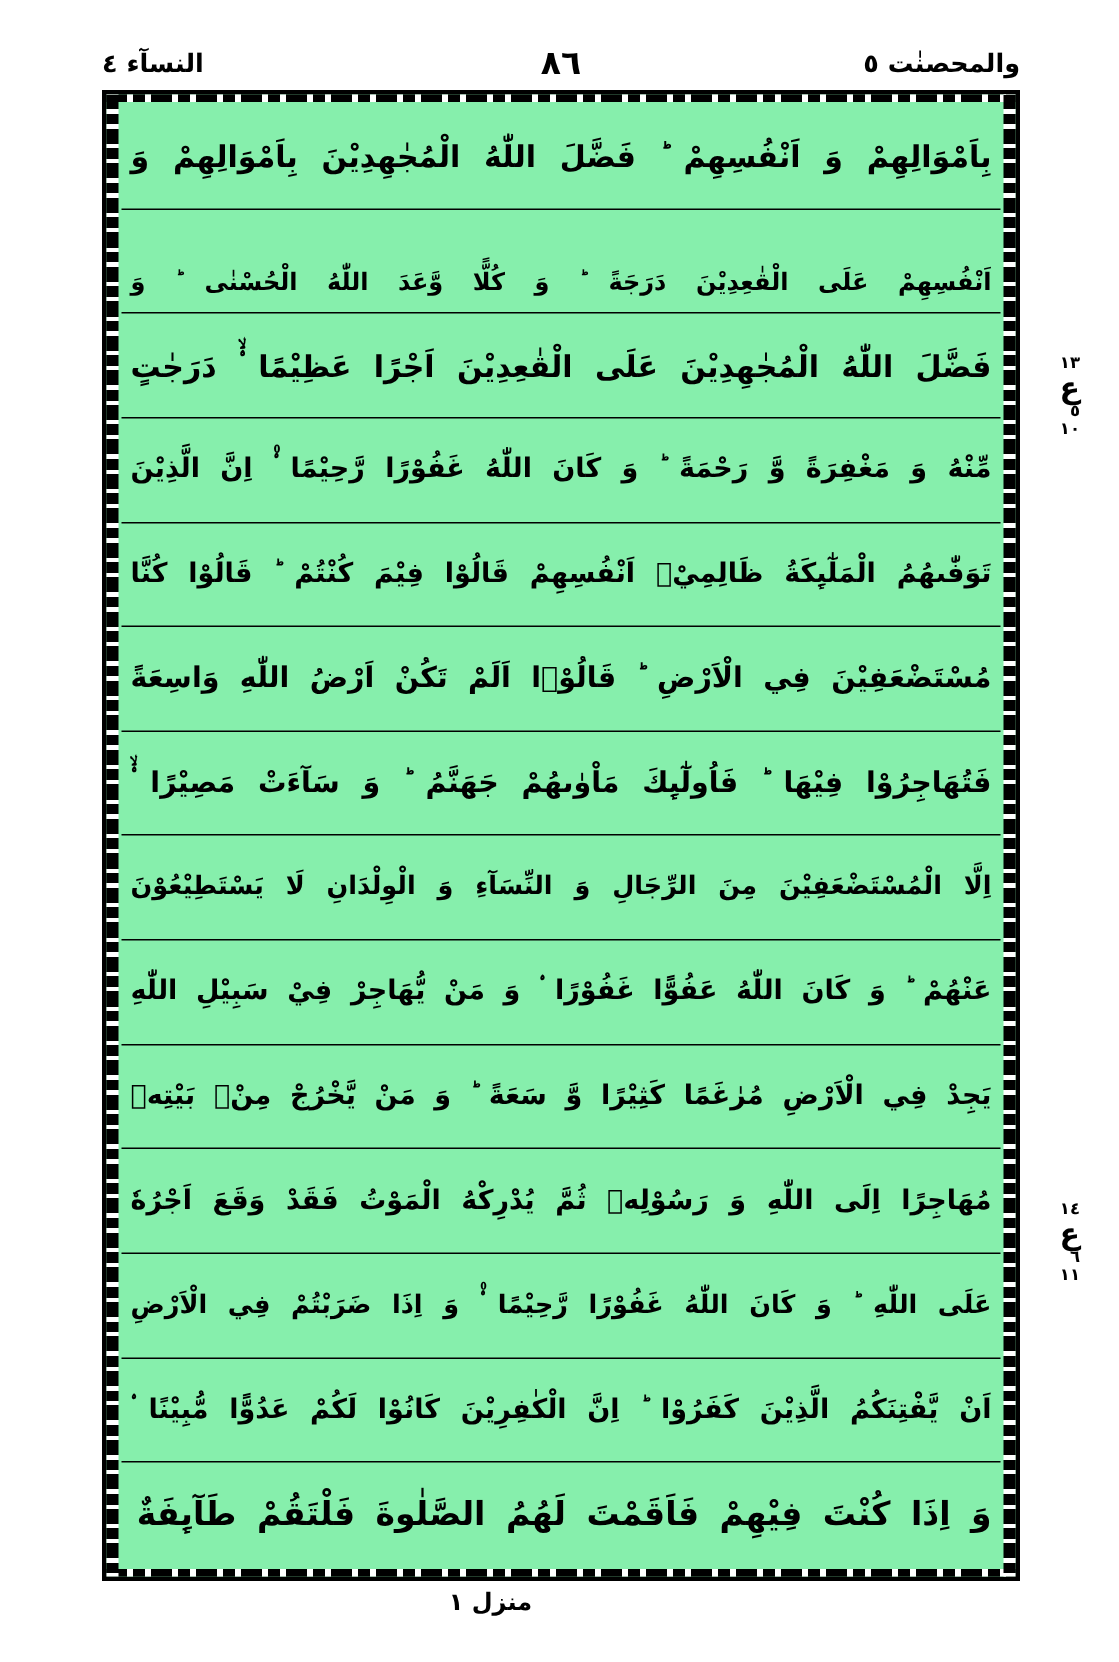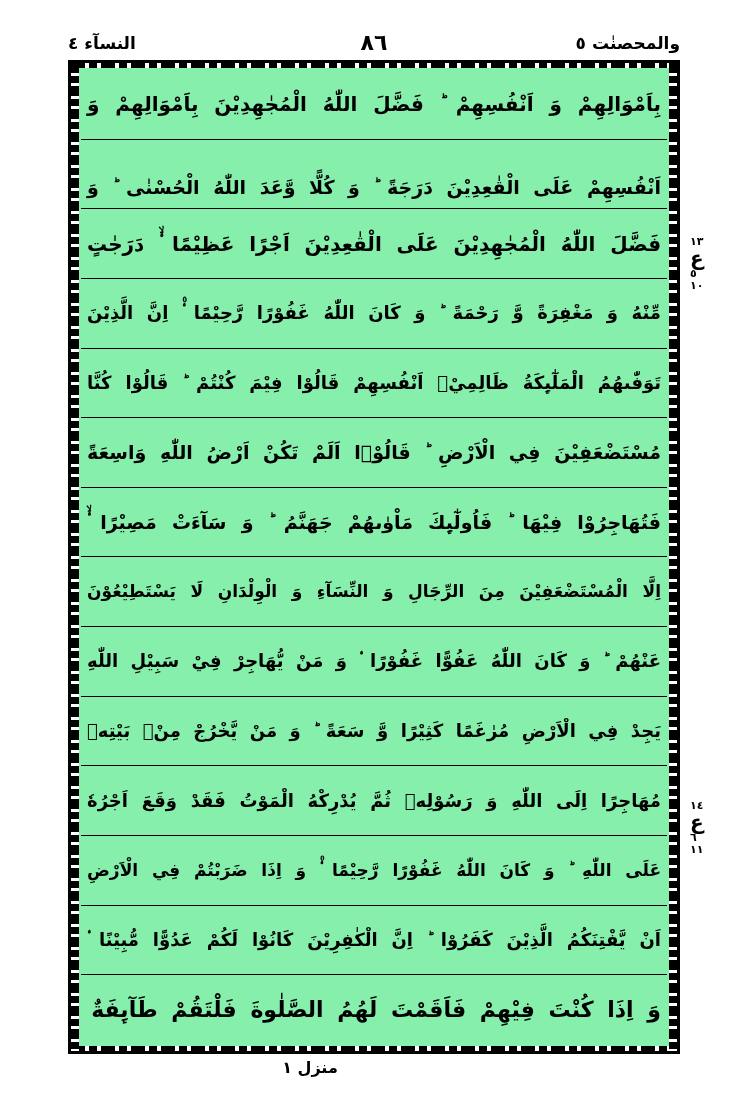--- a/index.html
+++ b/index.html
@@ -94,40 +94,41 @@
       letter-spacing: 0;
       word-spacing: 6px;
     }
 
     .margin-marker {
       position: absolute;
       left: 690px;
       width: 30px;
       display: flex;
       flex-direction: column;
-      align-items: flex-start;
+      align-items: flex-end;
       font-family: "DejaVu Sans", sans-serif;
       font-weight: bold;
       color: #000;
     }
     .mm-top, .mm-bottom { font-size: 11px; line-height: 12px; }
     .mm-ain { font-size: 20px; line-height: 20px; }
     .mm-mid { font-size: 11px; line-height: 12px; }
 
     .page-footer {
       position: absolute;
       top: 1058px;
       left: 0;
       width: 620px;
       text-align: center;
       direction: rtl;
       font-family: "DejaVu Sans", sans-serif;
       font-weight: bold;
       font-size: 16px;
       color: #000;
+      padding-left: 17px;
     }
   </style>
 </head>
 <body>
 
 <div class="page-header">
   <span class="hdr-right">والمحصنٰت ٥</span>
   <span class="hdr-center">٨٦</span>
   <span class="hdr-left">النسآء ٤</span>
 </div>
@@ -135,21 +136,21 @@
 <div class="frame">
   <div class="orn-top"></div>
   <div class="orn-bottom"></div>
   <div class="orn-left"></div>
   <div class="orn-right"></div>
   <div class="text-area">
     <div class="verse-line">
         <span class="verse-text" style="width: 100%; display: block; font-size: 20px;">بِاَمْوَالِهِمْ وَ اَنْفُسِهِمْ ؕ فَضَّلَ اللّٰهُ الْمُجٰهِدِيْنَ بِاَمْوَالِهِمْ وَ</span>
       </div>
     <div class="verse-line">
-        <span class="verse-text" style="width: 100%; display: block; font-size: 19px; margin-top: 28px;">اَنْفُسِهِمْ عَلَى الْقٰعِدِيْنَ دَرَجَةً ؕ وَ كُلًّا وَّعَدَ اللّٰهُ الْحُسْنٰى ؕ وَ</span>
+        <span class="verse-text" style="width: 100%; display: block; font-size: 16px; margin-top: 28px;">اَنْفُسِهِمْ عَلَى الْقٰعِدِيْنَ دَرَجَةً ؕ وَ كُلًّا وَّعَدَ اللّٰهُ الْحُسْنٰى ؕ وَ</span>
       </div>
     <div class="verse-line">
         <span class="verse-text" style="width: 100%; display: block; font-size: 20px;">فَضَّلَ اللّٰهُ الْمُجٰهِدِيْنَ عَلَى الْقٰعِدِيْنَ اَجْرًا عَظِيْمًا ۟ۙ دَرَجٰتٍ</span>
       </div>
     <div class="verse-line">
         <span class="verse-text" style="width: 100%; display: block; font-size: 18px;">مِّنْهُ وَ مَغْفِرَةً وَّ رَحْمَةً ؕ وَ كَانَ اللّٰهُ غَفُوْرًا رَّحِيْمًا ۟۠ اِنَّ الَّذِيْنَ</span>
       </div>
     <div class="verse-line">
         <span class="verse-text" style="width: 100%; display: block; font-size: 18px;">تَوَفّٰىهُمُ الْمَلٰٓىِٕكَةُ ظَالِمِيْۤ اَنْفُسِهِمْ قَالُوْا فِيْمَ كُنْتُمْ ؕ قَالُوْا كُنَّا</span>
       </div>

